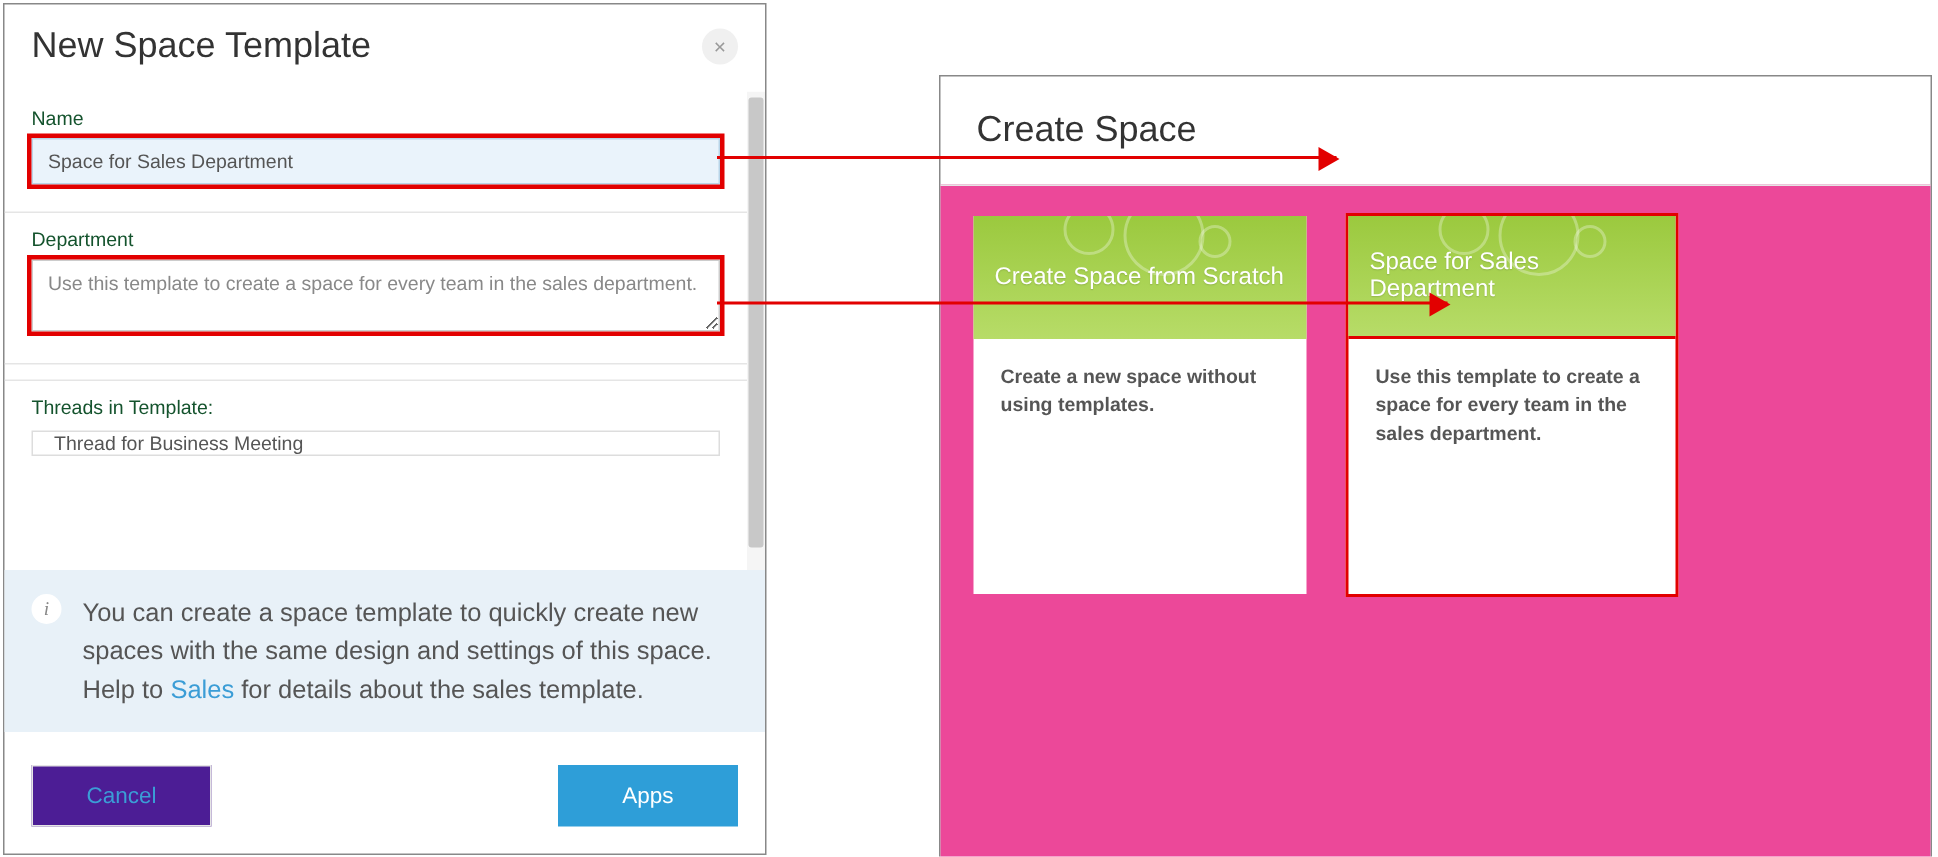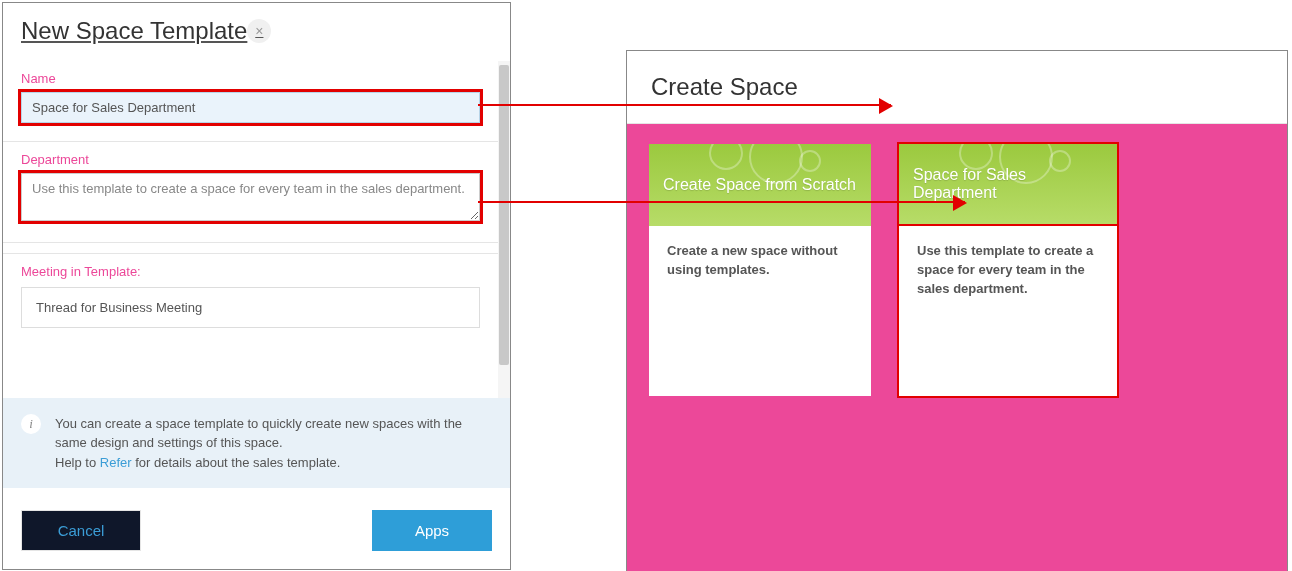--- a/index.html
+++ b/index.html
@@ -29,22 +29,22 @@
       top: 2px;
       width: 662px;
       height: 568px;
       border: 1px solid #888;
       background: #fff;
       margin-top: 48px;
     }
     .dialog-header {
       padding: 14px 18px 16px 18px;
       display: flex;
+      justify-content: space-between;
       align-items: center;
-      text-decoration: underline;
     }
     .dialog-title {
       font-size: 24px;
       font-weight: 300;
       color: #333;
     }
     .close-btn {
       width: 24px;
       height: 24px;
       border-radius: 50%;
@@ -77,21 +77,21 @@
       left: 1px; right: 1px;
       top: 4px; height: 300px;
       background: #c8c8c8;
       border-radius: 2px;
     }
     .form-section {
       padding: 10px 18px 8px 18px;
     }
     .form-label {
       font-size: 13px;
-      color: #ec4899;
+      color: #14532d;
       margin-bottom: 6px;
     }
     .input-name {
       width: 100%;
       padding: 7px 10px;
       font-size: 13px;
       border: 1px solid #b8d4e8;
       background: #eaf3fb;
       color: #555;
       outline: 3px solid #e20000;
@@ -109,21 +109,21 @@
       outline: 3px solid #e20000;
       outline-offset: 0;
     }
     .divider {
       border: none;
       border-top: 1px solid #e5e5e5;
       margin: 10px 0 0 0;
     }
     .thread-item {
       margin: 0 18px;
-      padding: 12px 14px;
+      padding: 0 14px;
       border: 1px solid #ddd;
       font-size: 13px;
       color: #555;
       background: #fff;
     }
     .info-bar {
       background: #e8f1f8;
       padding: 16px 18px;
       display: flex;
       gap: 14px;
@@ -137,21 +137,21 @@
       color: #888;
       font-style: italic;
       font-family: Georgia, serif;
       font-size: 13px;
       display: flex;
       align-items: center;
       justify-content: center;
       flex-shrink: 0;
     }
     .info-text {
-      font-size: 13px;
+      font-size: 17px;
       color: #555;
       line-height: 1.5;
     }
     .info-link {
       color: #3b9dd6;
       cursor: pointer;
     }
     .dialog-footer {
       padding: 22px 18px 18px 18px;
       display: flex;
@@ -160,21 +160,21 @@
     }
     .btn {
       padding: 11px 0;
       width: 120px;
       text-align: center;
       font-size: 15px;
       cursor: pointer;
       border: none;
     }
     .btn-cancel {
-      background: #0f172a;
+      background: #4c1d95;
       color: #3b9dd6;
       border: 1px solid #e5e5e5;
     }
     .btn-save {
       background: #2e9ed8;
       color: #fff;
     }
 
     
     .create-header {
@@ -278,35 +278,35 @@
         <div class="form-label">Department</div>
         <textarea class="textarea-desc" style="">Use this template to create a space for every team in the sales department.</textarea>
       </div>
 
       <hr class="divider">
 
 
       <hr class="divider">
 
       <div class="form-section" style="padding-bottom:2px">
-        <div class="form-label">Meeting in Template:</div>
+        <div class="form-label">Threads in Template:</div>
       </div>
       <div class="thread-item">Thread for Business Meeting</div>
 
     </div>
     <div class="scrollbar-track">
       <div class="scrollbar-thumb"></div>
     </div>
   </div>
 
   <div class="info-bar">
     <div class="info-icon">i</div>
     <div class="info-text">
       <span>You can create a space template to quickly create new spaces with the same design and settings of this space.</span><br>
-      <span>Help to </span><span class="info-link">Refer</span><span> for details about the sales template.</span>
+      <span>Help to </span><span class="info-link">Sales</span><span> for details about the sales template.</span>
     </div>
   </div>
 
   <div class="dialog-footer">
     <button class="btn btn-cancel">Cancel</button>
     <button class="btn btn-save">Apps</button>
   </div>
 </div>
 
 <div class="panel-right">

